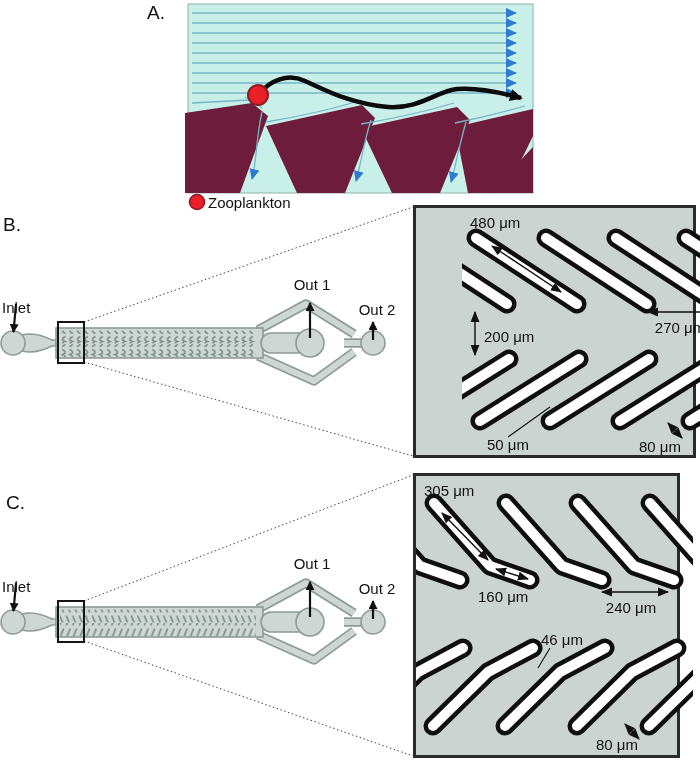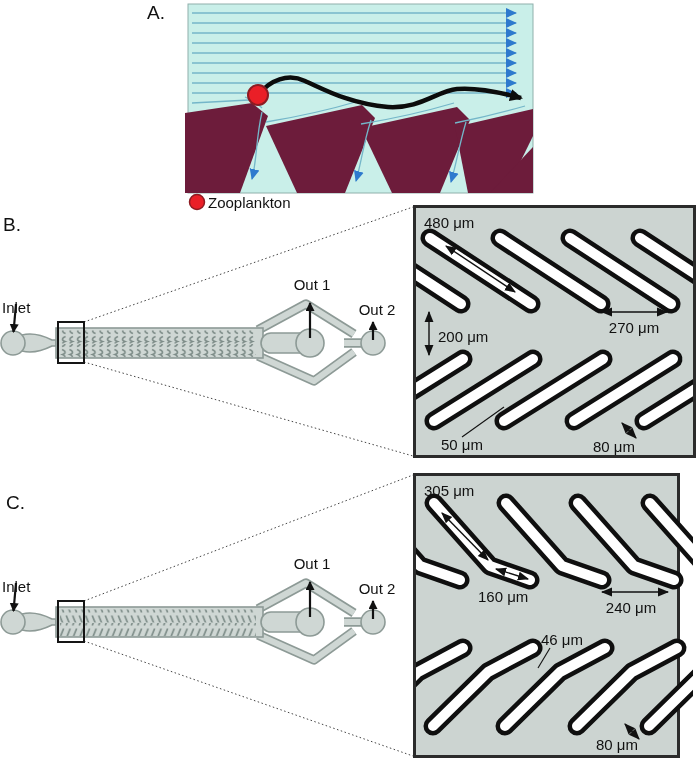--- a/index.html
+++ b/index.html
@@ -124,21 +124,21 @@
 
     <line class="devArrow" x1="16" y1="34" x2="13.5" y2="62" marker-end="url(#mDevB)"></line>
     <line class="devArrow" x1="310" y1="68" x2="310" y2="33" marker-end="url(#mDevB)"></line>
     <line class="devArrow" x1="373" y1="70" x2="373" y2="52" marker-end="url(#mDevB)"></line>
 
     <text x="2" y="43">Inlet</text>
     <text x="312" y="20" text-anchor="middle">Out 1</text>
     <text x="377" y="45" text-anchor="middle">Out 2</text>
   </svg>
 
-  <div class="inset" style="left:413px;top:205px;width:283px;height:253px;">
+  <div class="inset" style="left:413px;top:205px;width:283px;height:253px;padding-left:46px;">
     <svg width="277" height="247" viewBox="0 0 277 247">
       <defs>
         <marker id="aB" viewBox="0 0 10 10" refX="9" refY="5" markerWidth="8" markerHeight="8" orient="auto-start-reverse">
           <path d="M0,1 L10,5 L0,9 Z" fill="#111"></path>
         </marker>
       </defs>
       <g>
         <path class="slatO" d="M-56,30 l101,66"></path>
           <path class="slatI" d="M-56,30 l101,66"></path>
         <path class="slatO" d="M14,30 l101,66"></path> 

